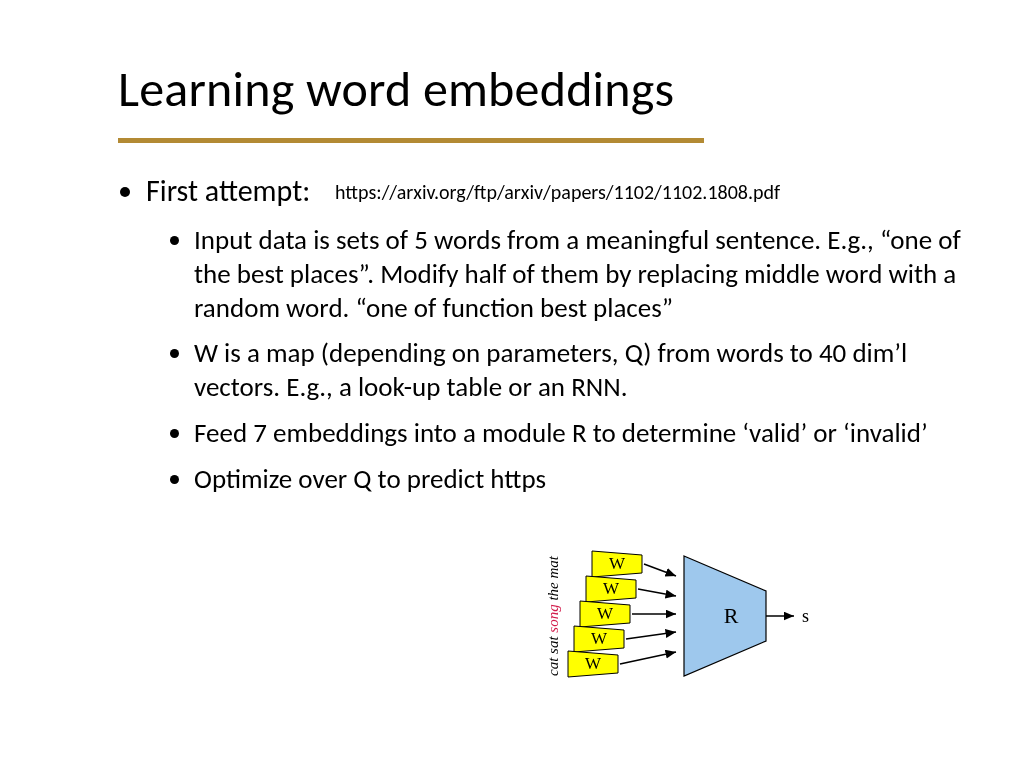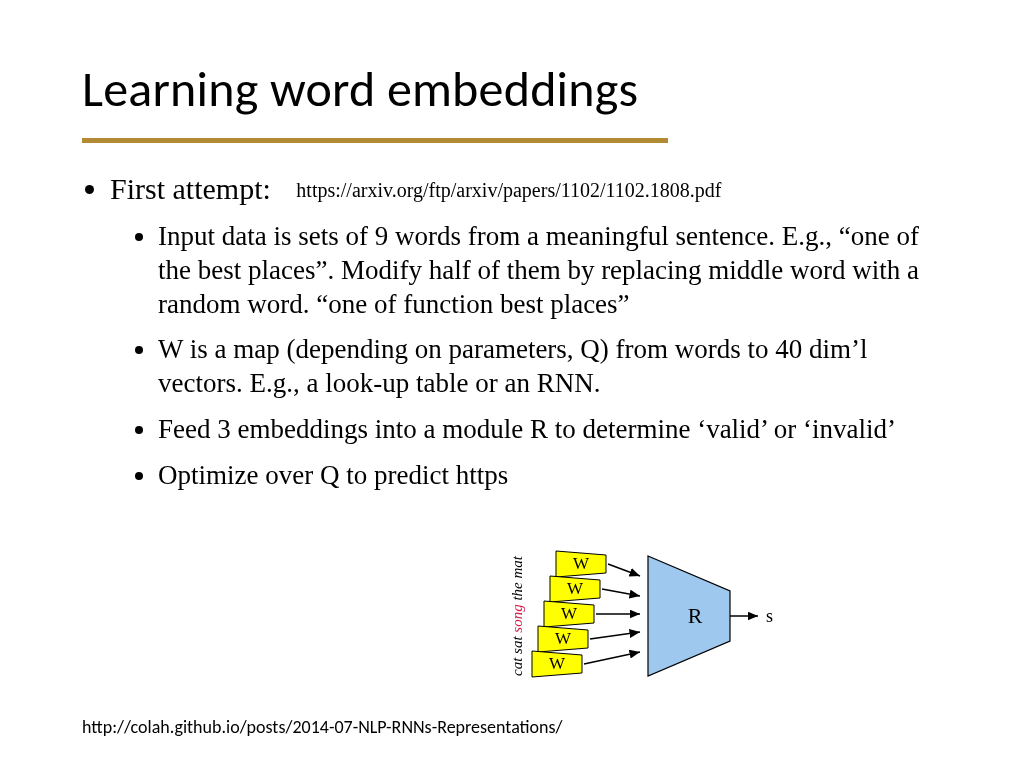--- a/index.html
+++ b/index.html
@@ -10,20 +10,21 @@
     background: #ffffff;
     font-family: "Calibri", "Segoe UI", Arial, sans-serif;
     color: #000;
     overflow: hidden;
   }
   .slide {
     position: relative;
     width: 832px;
     height: 768px;
     box-sizing: border-box;
+    margin-left: 36px;
   }
   .title {
     position: absolute;
     left: 82px;
     top: 58px;
     font-size: 50px;
     font-weight: 300;
     letter-spacing: 0.2px;
     font-family: "Calibri Light", "Calibri", "Segoe UI Light", Arial, sans-serif;
   }
@@ -42,21 +43,20 @@
     width: 870px;
   }
   ul.top {
     list-style: disc;
     padding-left: 28px;
     margin: 0;
     font-size: 30px;
   }
   ul.top > li {
     margin-bottom: 6px;
-    font-family: Liberation Serif, serif;
   }
   ul.sub {
     list-style: disc;
     padding-left: 48px;
     margin-top: 14px;
     font-size: 27px;
     line-height: 1.25;
   }
   ul.sub > li {
     margin-bottom: 12px;
@@ -88,30 +88,29 @@
 
   <div class="title">Learning word embeddings</div>
   <div class="rule"></div>
 
   <div class="body">
     <ul class="top">
       <li>
         <span>First attempt:</span>
         <span class="url-inline">https://arxiv.org/ftp/arxiv/papers/1102/1102.1808.pdf</span>
         <ul class="sub">
-          <li>Input data is sets of 9 words from a meaningful sentence.  E.g., “one of the best places”.  Modify half of them by replacing middle word with a random word.  “one of function best places”</li>
+          <li>Input data is sets of 5 words from a meaningful sentence.  E.g., “one of the best places”.  Modify half of them by replacing middle word with a random word.  “one of function best places”</li>
           <li>W is a map (depending on parameters, Q) from words to 40 dim’l vectors.  E.g., a look-up table or an RNN.</li>
-          <li>Feed 3 embeddings into a module R to determine ‘valid’ or ‘invalid’</li>
+          <li>Feed 7 embeddings into a module R to determine ‘valid’ or ‘invalid’</li>
           <li>Optimize over Q to predict https</li>
         </ul>
       </li>
     </ul>
   </div>
 
-  <div class="foot-url">http://colah.github.io/posts/2014-07-NLP-RNNs-Representations/</div>
 
   <div class="figure">
     <svg width="290" height="150" viewBox="0 0 290 150">
 
       <g>
         <g transform="translate(56,5)">
           <polygon points="0,0 50,4 50,22 0,26" fill="#ffff00" stroke="#000" stroke-width="1"></polygon>
           <text x="25" y="18" text-anchor="middle" font-size="17" font-family="serif">W</text>
         </g>
         <g transform="translate(50,30)">

